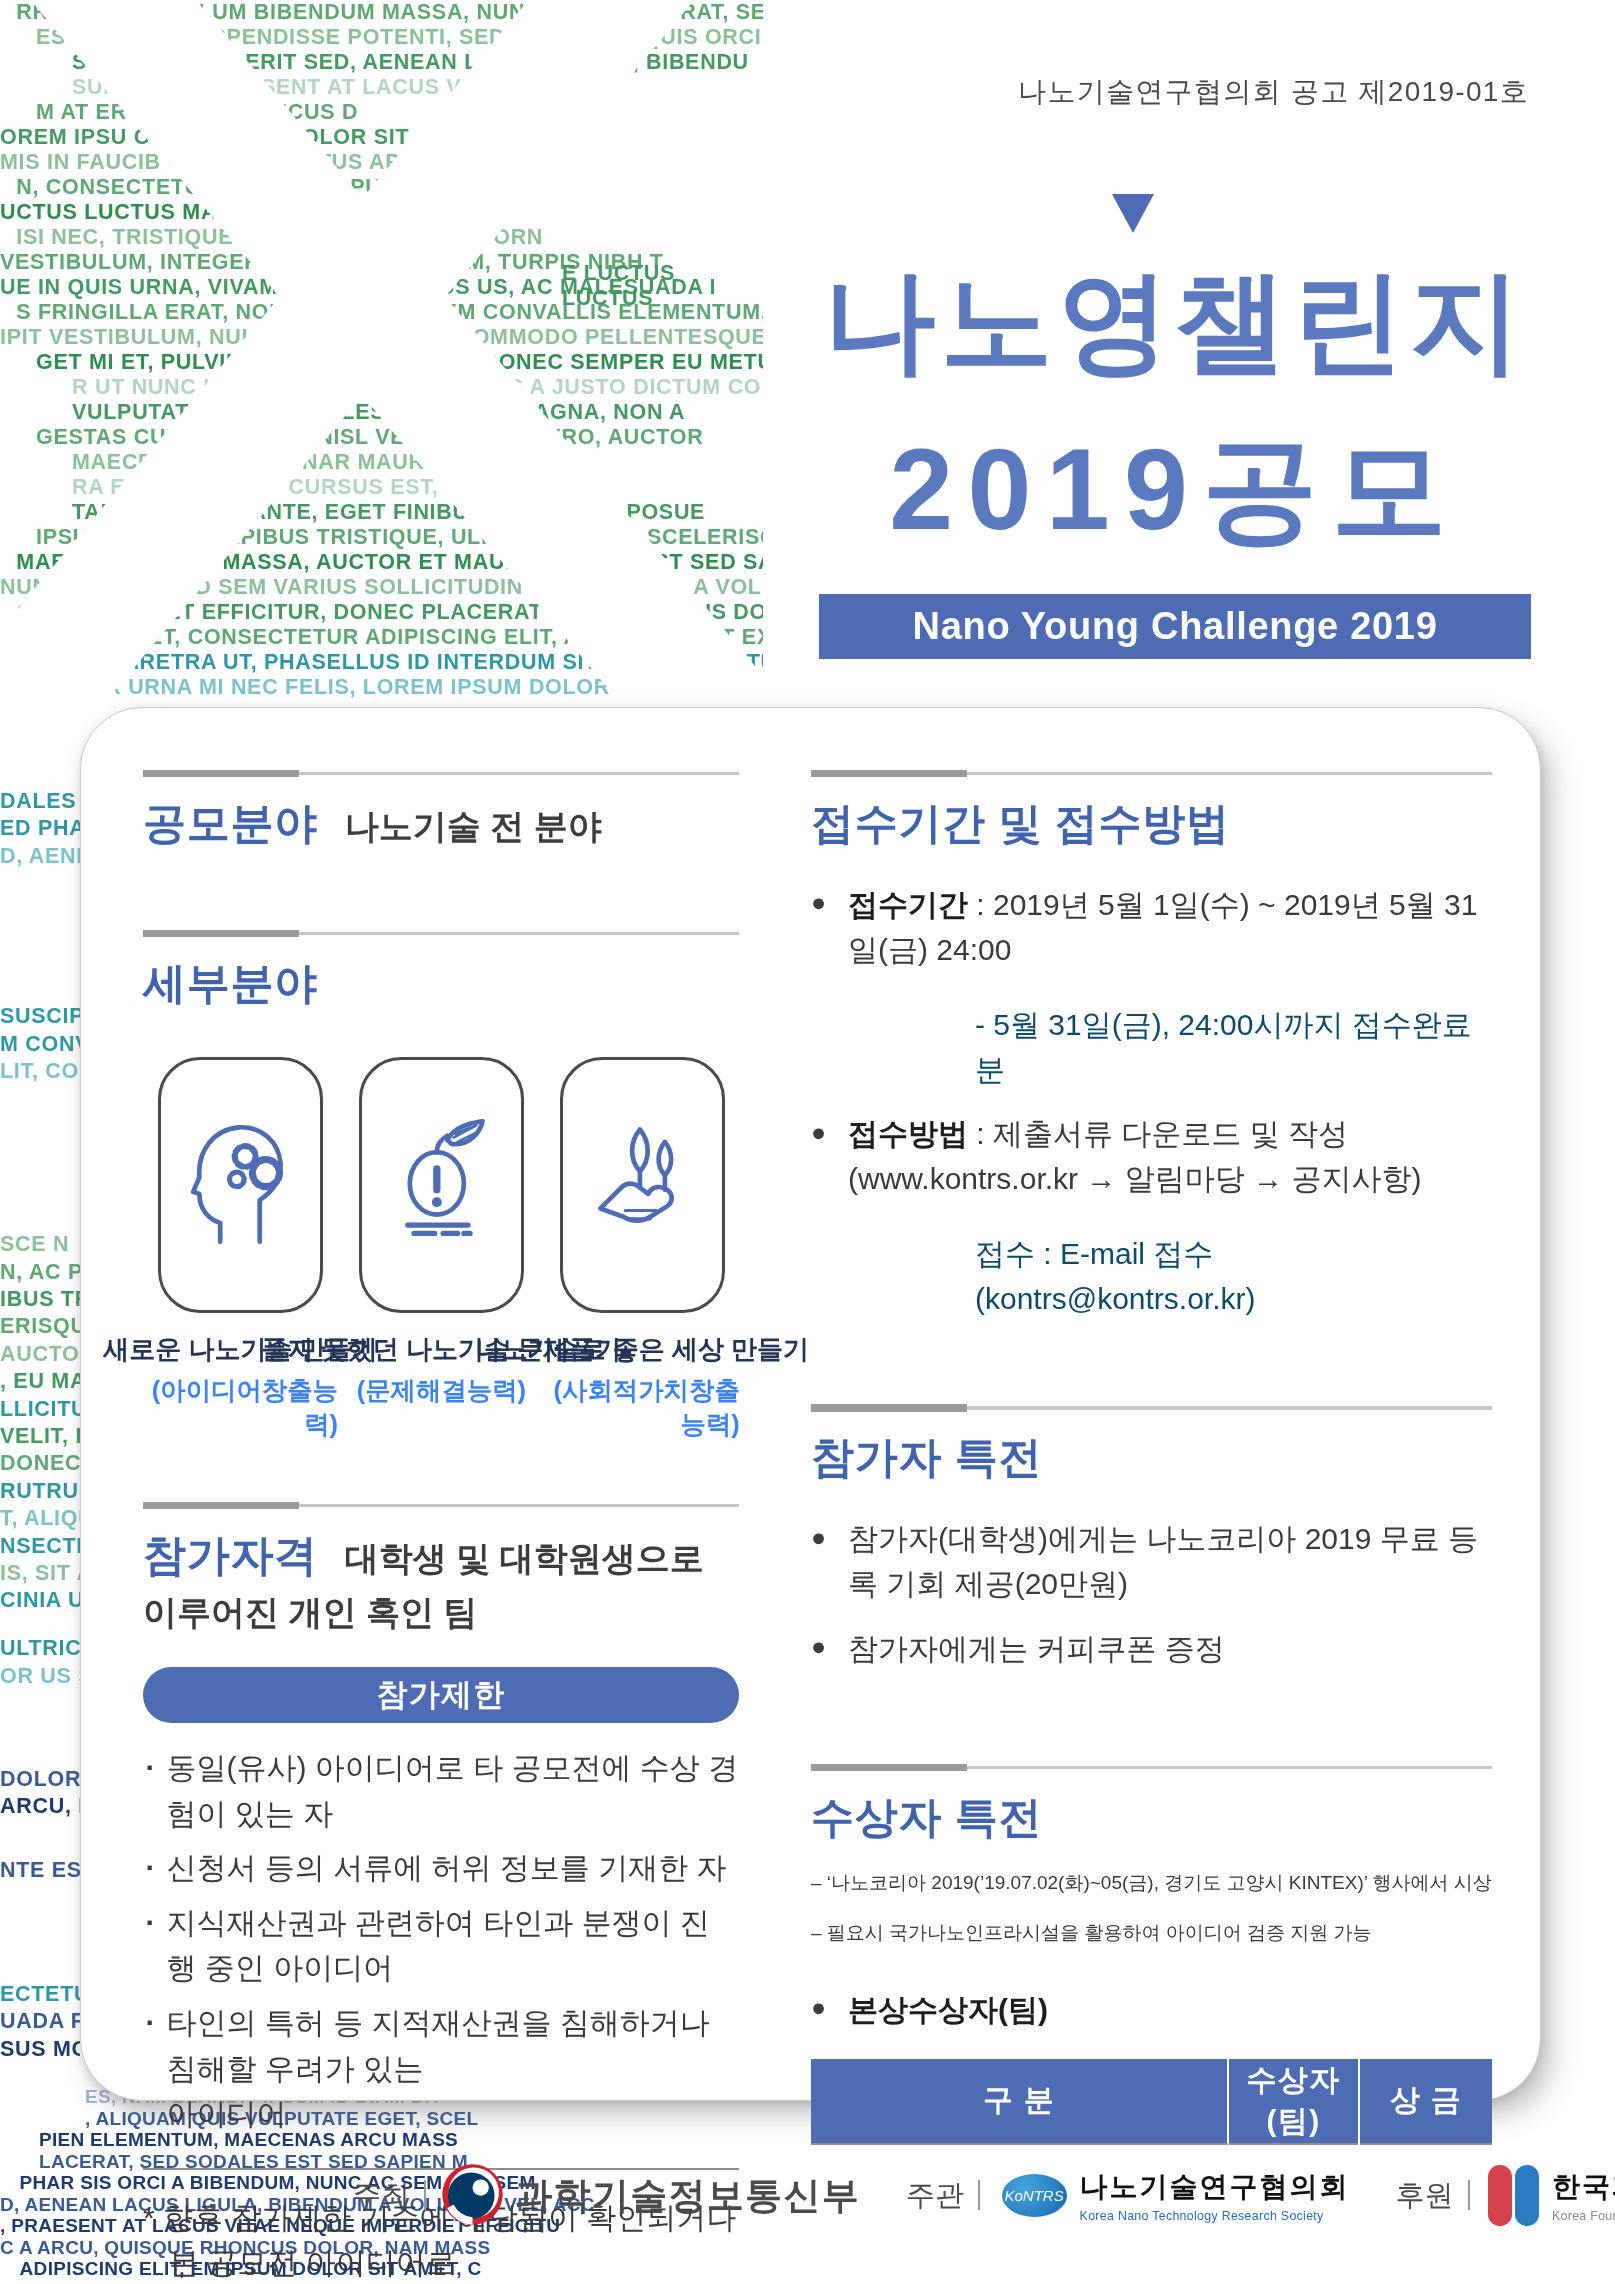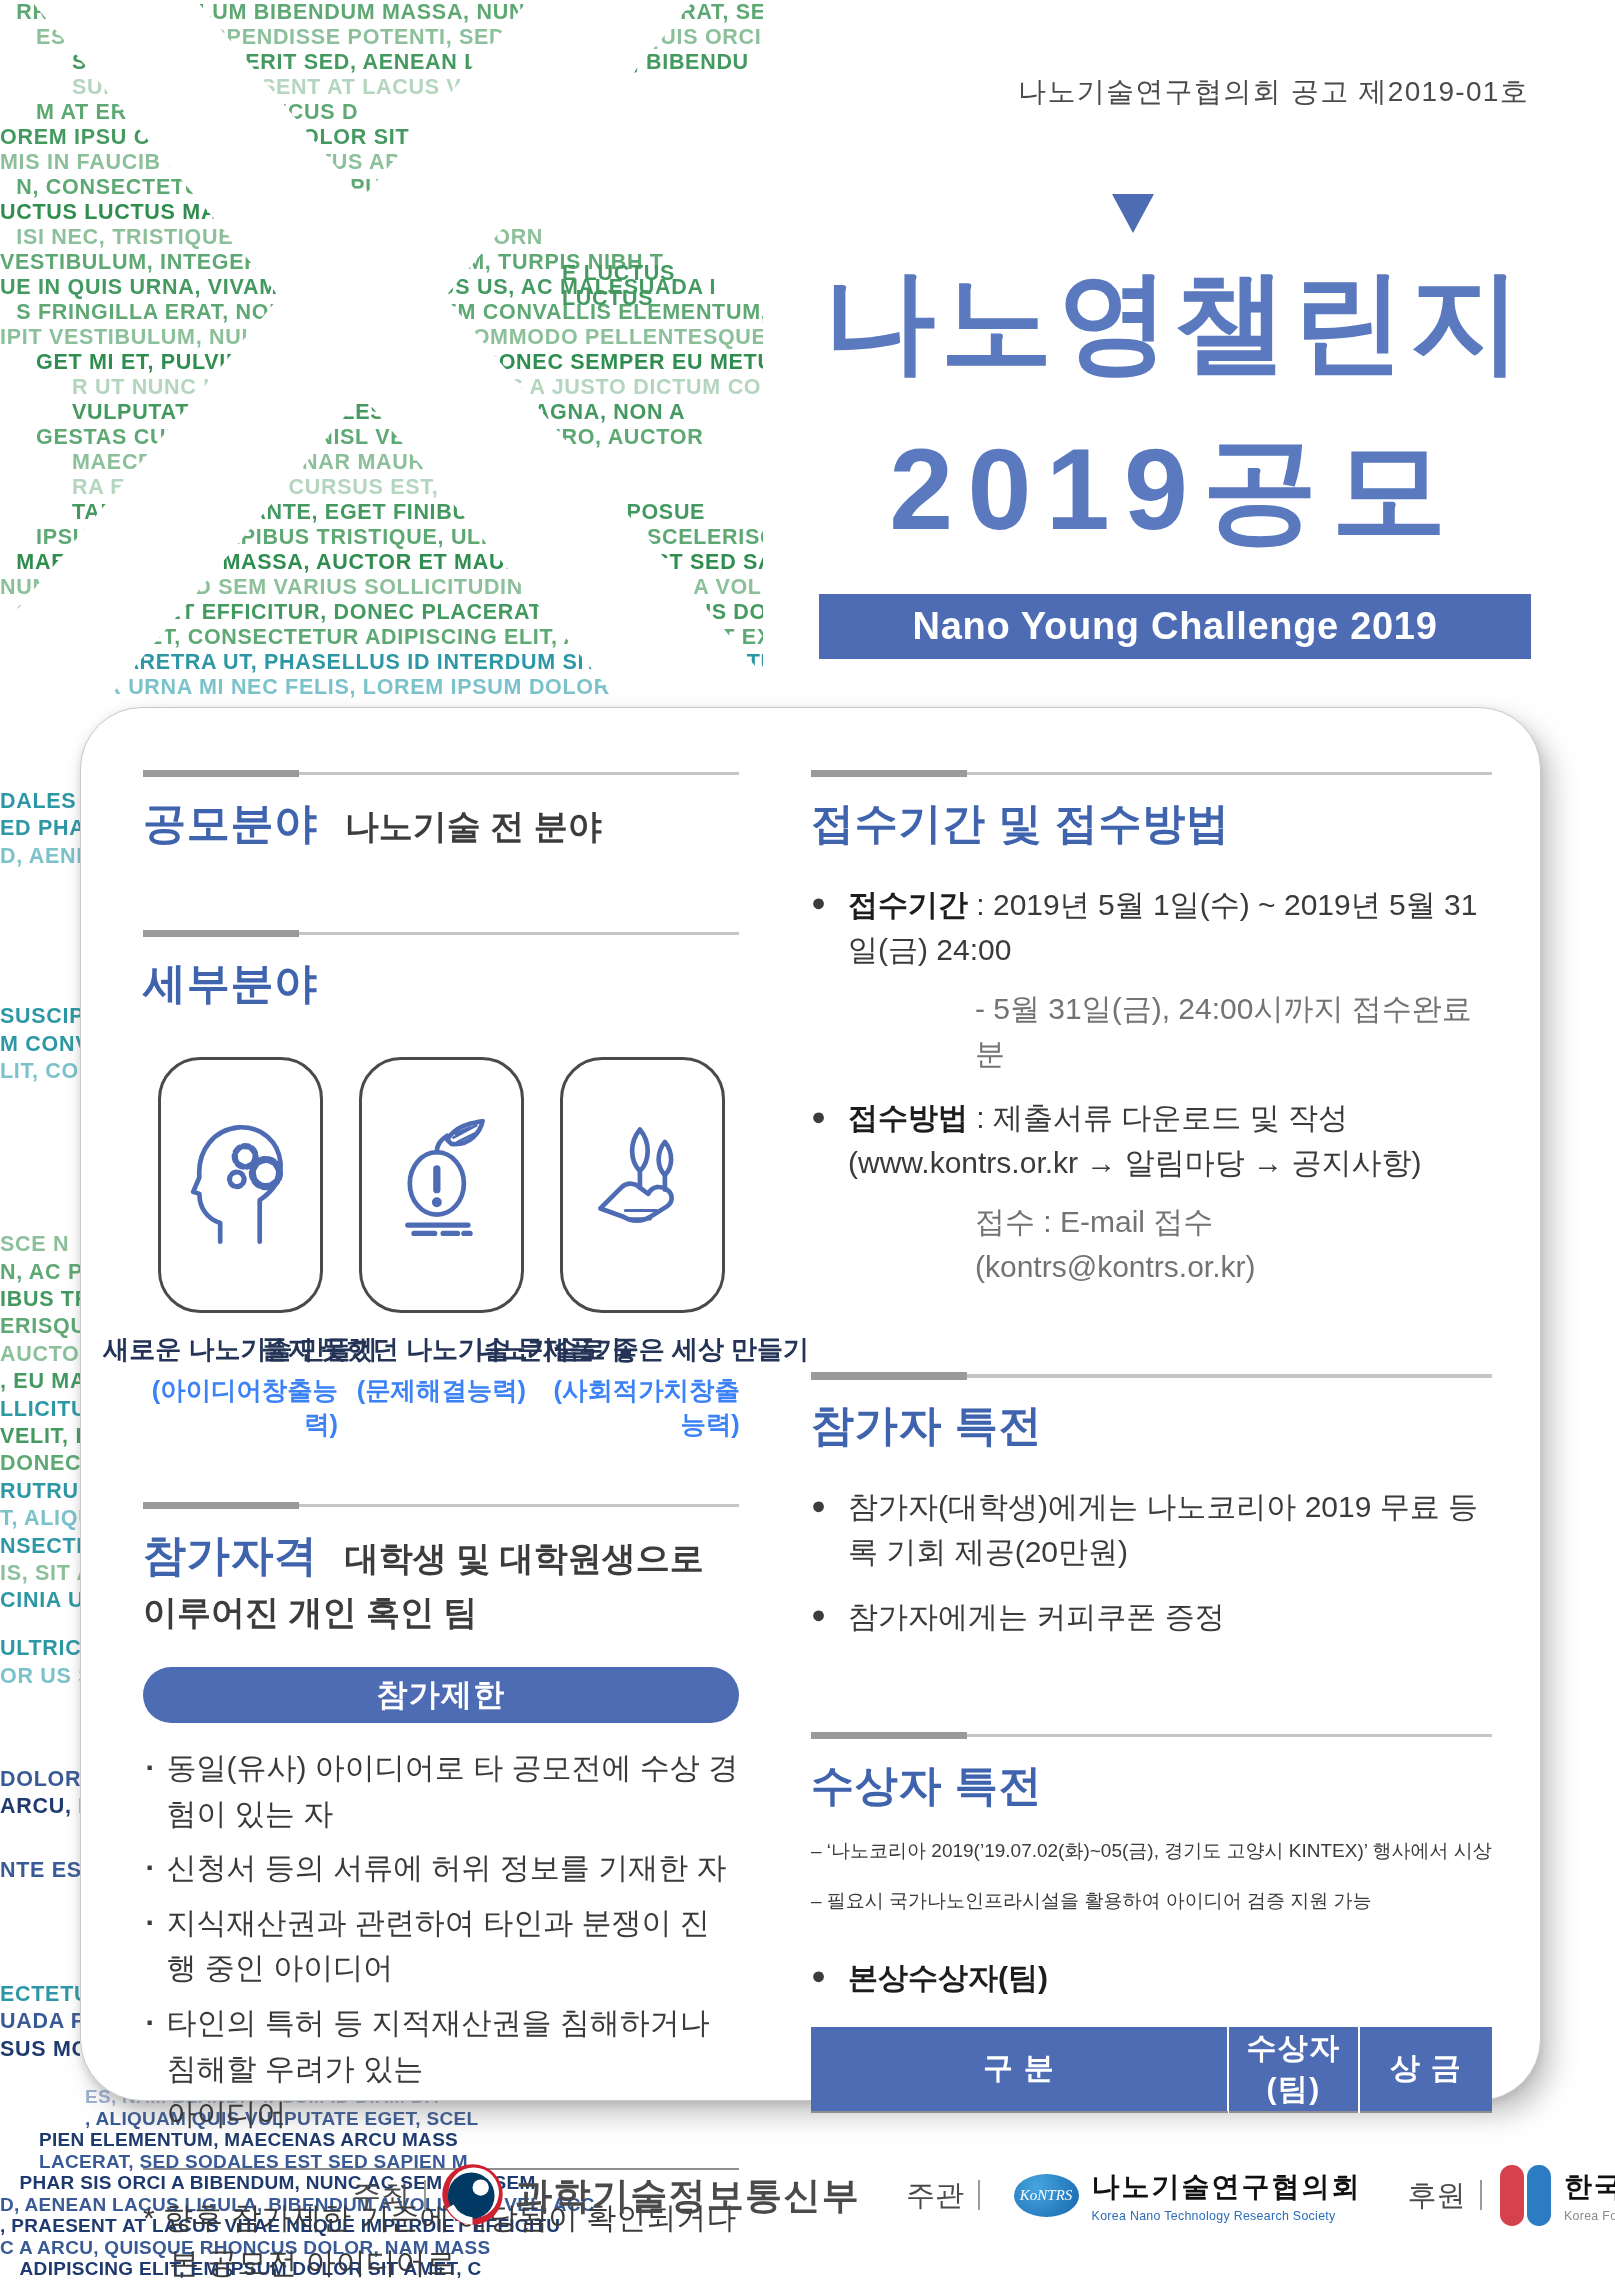--- a/index.html
+++ b/index.html
@@ -58,40 +58,40 @@
         font-size:31px;font-weight:800;display:flex;align-items:center;justify-content:center;letter-spacing:1.3px}
   .blist{margin-top:22px}
   .blist .b{position:relative;padding-left:23.5px;font-size:30px;color:#3a3a3a;line-height:1.52;margin-top:9px;white-space:pre-line}
   .blist .b::before{content:"·";position:absolute;left:2.6px;top:0;font-weight:bold;color:#3a3a3a}
   .thinline{margin:31px 0 25px;border-top:2px solid #8f8f8f}
   .star-note{font-size:30px;color:#3a3a3a;line-height:1.5;padding-left:26px;text-indent:-26px;white-space:pre-line}
   
   .brow{position:relative;margin-top:19.6px;font-size:30px;color:#3a3a3a;line-height:1.5;padding-left:37px}
   .brow::before{content:"●";position:absolute;left:0;top:2.6px;font-size:25px;color:#3c3c3c}
   .brow .blbl{font-weight:800;color:#1d1d1d}
-  .irow{margin-top:14px;font-size:30px;color:#737373;line-height:1.5;padding-left:164px}
+  .irow{margin-top:30px;font-size:30px;color:#0c4a6e;line-height:1.5;padding-left:164px}
   .dline{margin-top:22px;font-size:19px;color:#3a3a3a;line-height:1.5}
   .first{margin-top:29px}
   
   .awtable{width:100%;border-collapse:collapse;margin-top:27px;border-bottom:2.6px solid #8f8f8f}
   .awtable th{background:#4e6cb3;color:#fff;font-size:30px;font-weight:800;height:59px;border-left:2px solid #fff;letter-spacing:1.3px}
   .awtable th:first-child{border-left:none}
   
   .footer{position:absolute;left:352px;top:2163px;display:flex;align-items:center;z-index:3}
   .flabel{font-size:29px;color:#4a4a4a;white-space:nowrap}
   .fbar{display:inline-block;width:2px;height:30px;background:#9a9a9a;margin:0 14.3px;vertical-align:-5.2px}
   .fgroup{display:flex;align-items:center}
   .fname{font-size:37px;font-weight:800;color:#4a4a4a;letter-spacing:1.3px;white-space:nowrap}
   .fstack{display:flex;flex-direction:column;justify-content:center}
   .fkr{font-size:28px;font-weight:800;color:#111;letter-spacing:2px;white-space:nowrap}
   .fen{font-size:12.4px;color:#2b6cb8;letter-spacing:0.3px;white-space:nowrap;margin-top:2.6px}
   .fen.gray{color:#8a8a8a}
   .kontrs-oval{width:65px;height:43px;border-radius:50%;background:radial-gradient(circle at 35% 30%,#47a5de,#1565ae);
                display:flex;align-items:center;justify-content:center;color:#fff;font-size:15px;font-style:italic;
-               font-family:Liberation Serif, serif;margin:0 13px 0 19px;flex:none}
+               font-family:Liberation Sans, sans-serif;margin:0 13px 0 7px;flex:none}
   .kfac{display:flex;margin:0 13px 0 3.9px;flex:none}
   .kfac .bar{width:23.5px;height:61px;border-radius:11.7px}
   .kfac .r{background:#d6414e;margin-right:3.9px}
   .kfac .b{background:#2b7cc3}
 </style>
 </head>
 <body>
 
 <div class="bg-cloud">
   <div class="cl g1 m3">RRH A, VESTIBULUM BIBENDUM MASSA, NUNC SODA LACERAT, SED SO</div>

